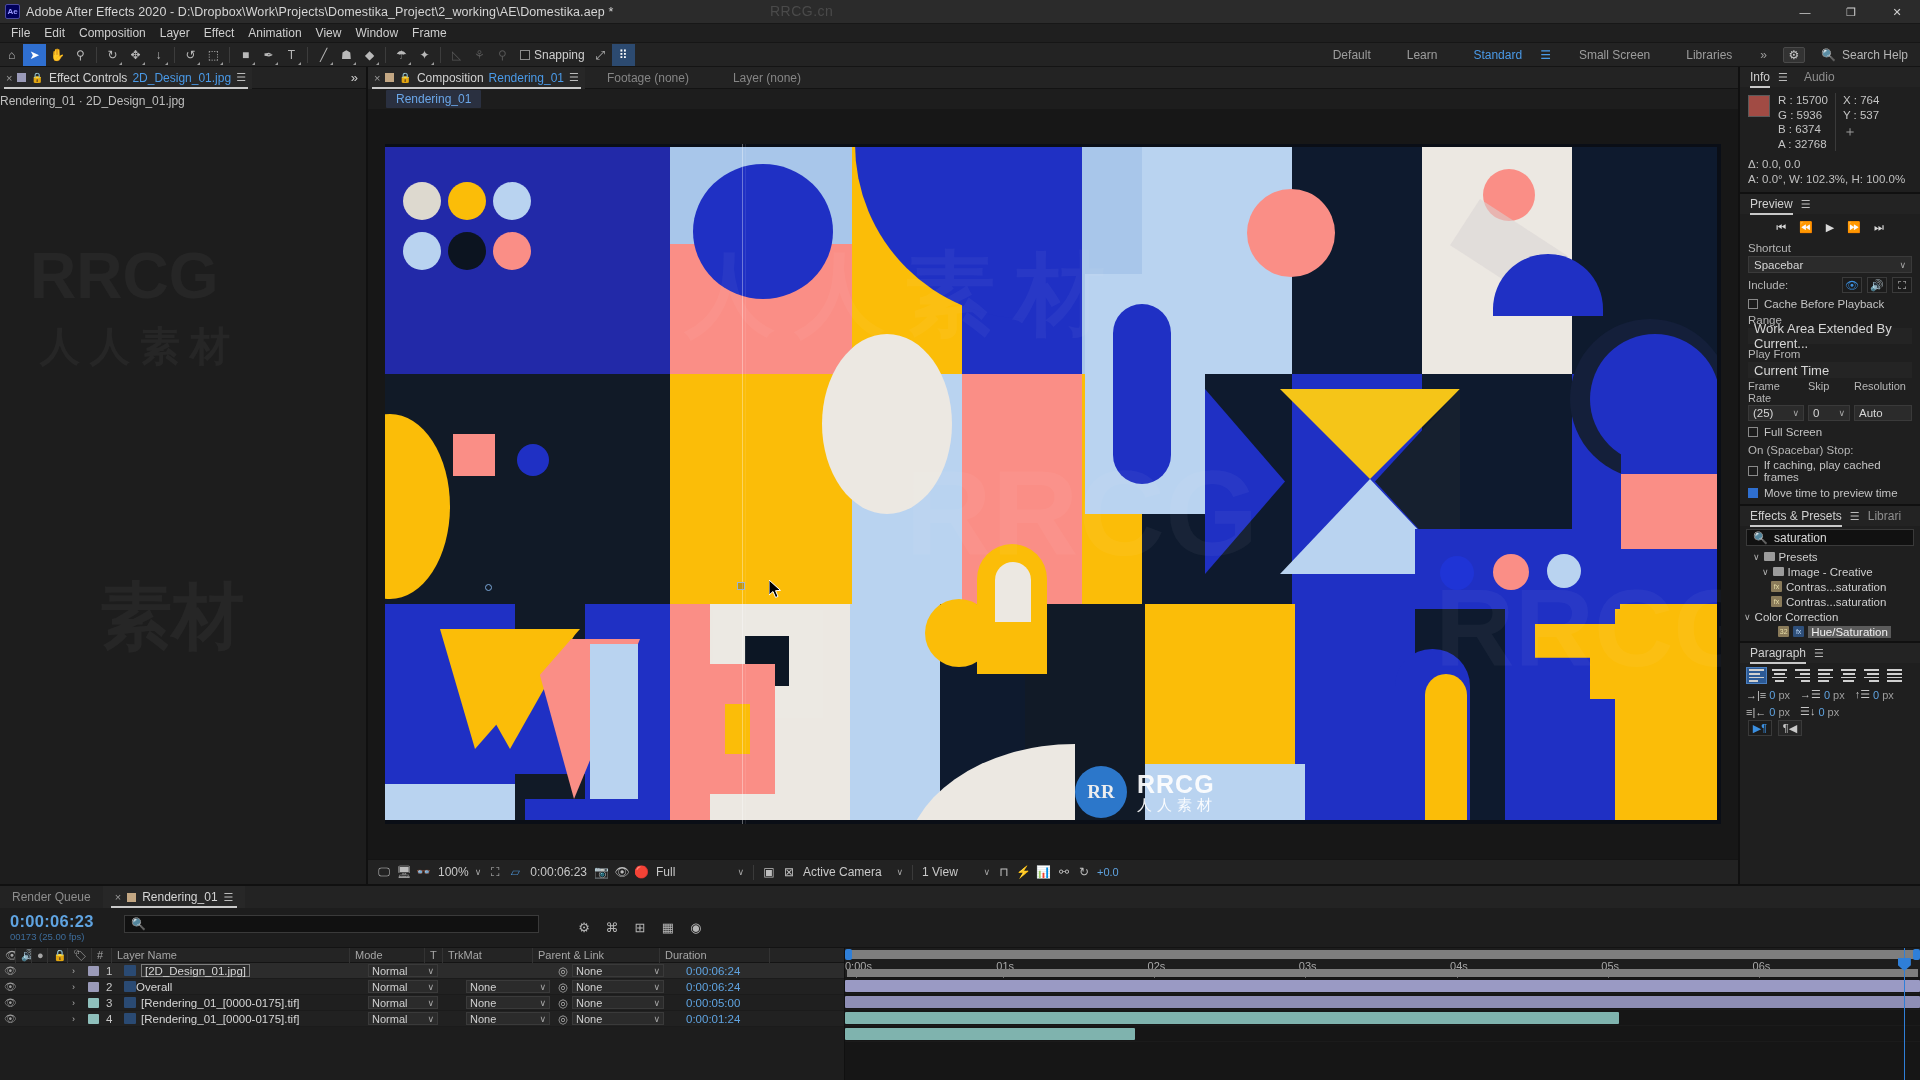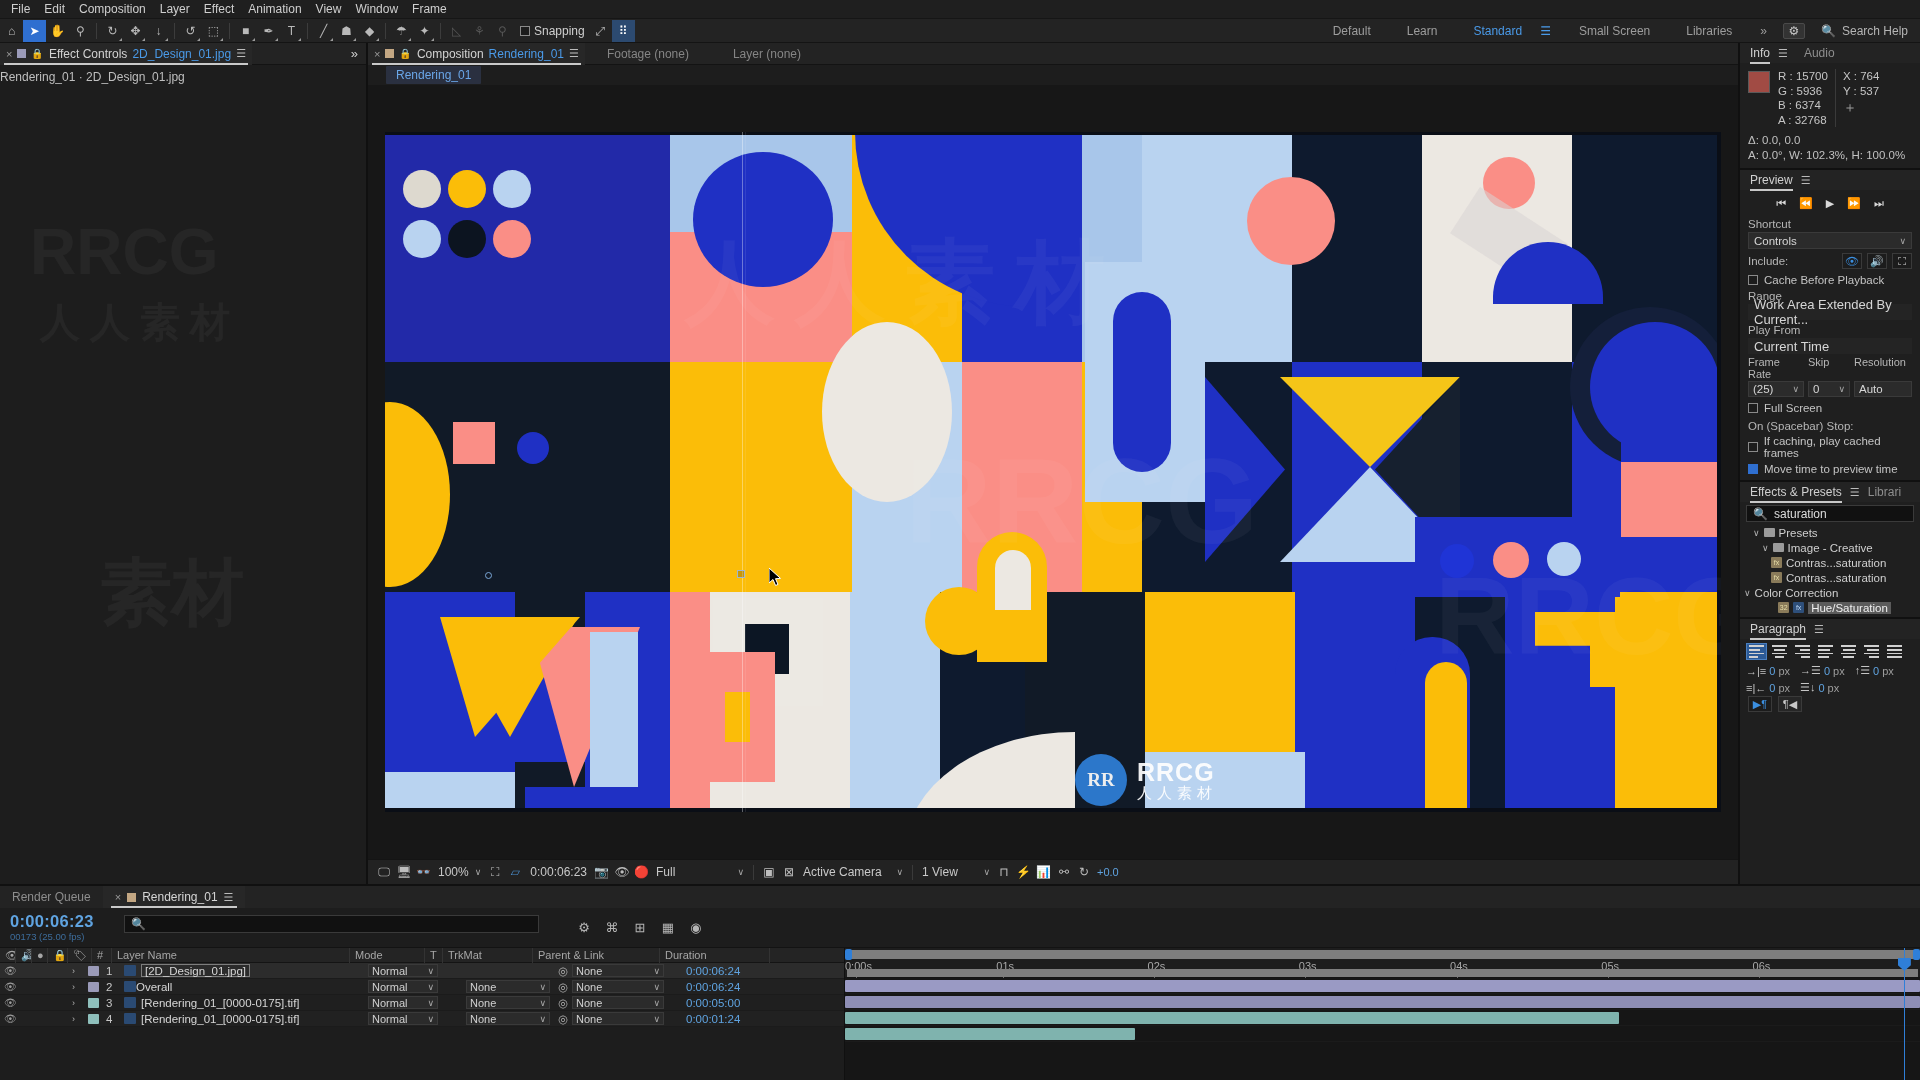--- a/index.html
+++ b/index.html
@@ -194,20 +194,30 @@
   .rrcg-circle { width:52px;height:52px;border-radius:50%;background:#2f7fd8; display:flex;align-items:center;justify-content:center; color:#fff; font-size:19px; font-weight:bold;font-family:Liberation Serif, serif; }
   .rrcg-words { color:#fff; line-height:1.05; }
   .rrcg-words .w1 { font-size:25px; font-weight:bold; letter-spacing:1px; }
   .rrcg-words .w2 { font-size:15px; letter-spacing:5px; }
 </style>
 </head>
 <body>
 
 <div class="app">
 
+  <div class="titlebar">
+    <div class="ae-logo">Ae</div>
+    <div class="title-text">Adobe After Effects 2020 - D:\Dropbox\Work\Projects\Domestika_Project\2_working\AE\Domestika.aep *</div>
+    <div class="rrcg-title">RRCG.cn</div>
+    <div class="win-ctrls">
+      <div class="win-btn">—</div>
+      <div class="win-btn">❐</div>
+      <div class="win-btn">✕</div>
+    </div>
+  </div>
 
   <div class="menubar" id="menubar">
       <span>File</span>
       <span>Edit</span>
       <span>Composition</span>
       <span>Layer</span>
       <span>Effect</span>
       <span>Animation</span>
       <span>View</span>
       <span>Window</span>
@@ -496,21 +506,21 @@
         </div>
         <div class="prev-trans" id="transport">
             <span>⏮</span>
             <span>⏪</span>
             <span>▶</span>
             <span>⏩</span>
             <span>⏭</span>
           </div>
         <div class="lbl">Shortcut</div>
         <div class="fieldrow">
-          <span>Controls</span>
+          <span>Spacebar</span>
           <span class="vb-caret">∨</span>
         </div>
         <div class="include-row">
           <span class="lbl" style="padding:0;flex:1">Include:</span>
           <span class="iconbtn">👁</span>
           <span class="iconbtn">🔊</span>
           <span class="iconbtn" style="color:#d0d0d0">⛶</span>
         </div>
         <div class="chk-row">
           <span class="chkbox"></span>

